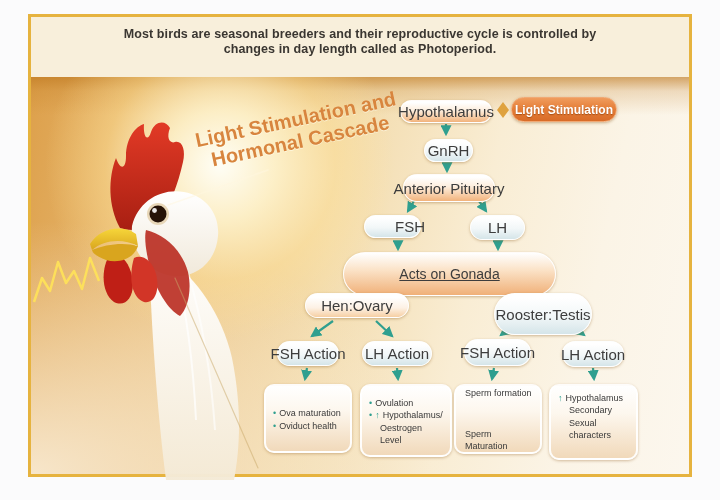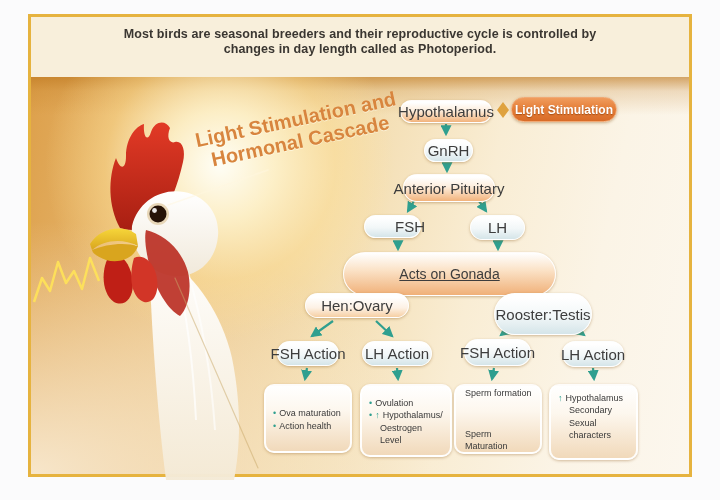--- a/index.html
+++ b/index.html
@@ -178,21 +178,21 @@
   <div class="pill blue" style="left:464px;top:339px;width:67px;height:27px;">FSH Action</div>
   <div class="pill blue" style="left:562px;top:341px;width:62px;height:26px;">LH Action</div>
 
   <div class="outcome-box" style="left:264px;top:384px;width:88px;height:69px;">
       <div class="oline">
         <span class="dot">•</span>
         <span class="t">Ova maturation</span>
       </div>
       <div class="oline">
         <span class="dot">•</span>
-        <span class="t">Action health</span>
+        <span class="t">Oviduct health</span>
       </div>
     </div>
   <div class="outcome-box" style="left:360px;top:384px;width:92px;height:73px;">
       <div class="oline">
         <span class="dot">•</span>
         <span class="t">Ovulation</span>
       </div>
       <div class="oline">
         <span class="dot">•</span>
         <span class="up">↑</span>

